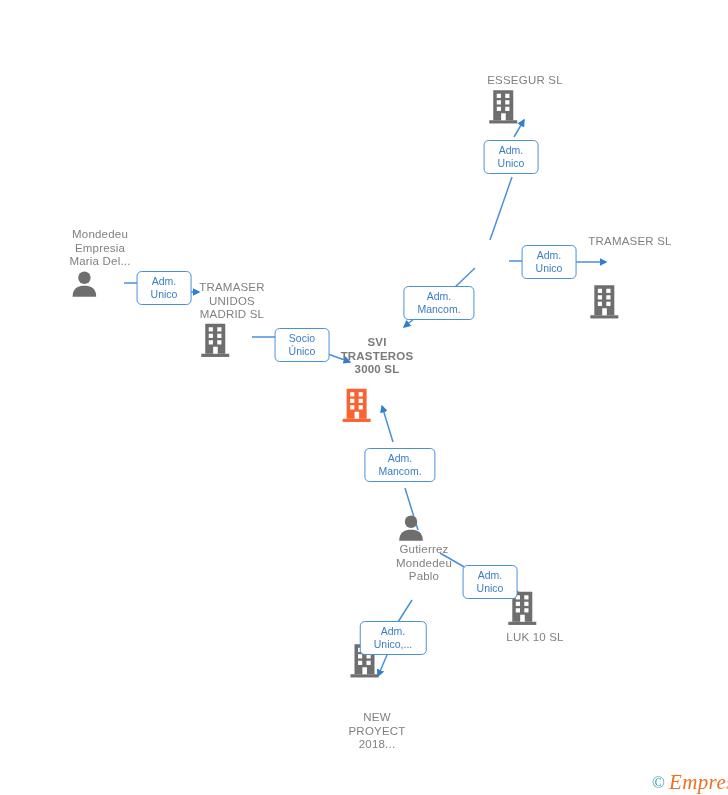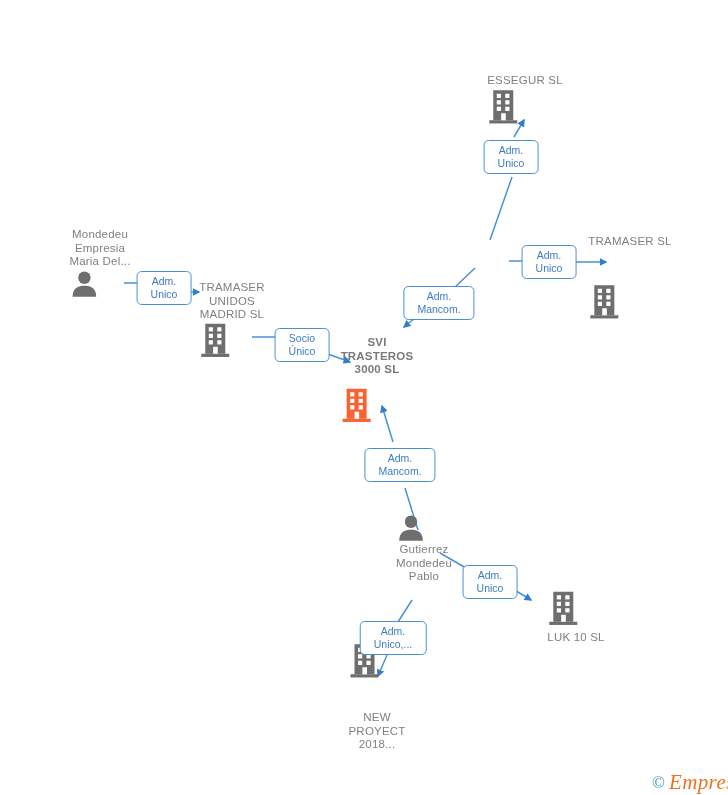--- a/index.html
+++ b/index.html
@@ -231,21 +231,21 @@
         <path d="M 3.2 28 C 3.2 19.5 8.5 17 15 17 C 21.5 17 26.8 19.5 26.8 28 Z" fill="#6e6e6e"></path>
       </svg>
     </span>
     <div class="node-label">
       <div>Gutierrez</div>
       <div>Mondedeu</div>
       <div>Pablo</div>
     </div>
   </div>
 
-  <div class="node" style="left:576px; top:617px;">
+  <div class="node" style="left:535px; top:617px;">
     <span class="icon-wrap">
       <svg width="32" height="38" viewBox="0 0 32 38">
         <rect x="6" y="2" width="20" height="30" fill="#6e6e6e"></rect>
         <rect x="2" y="32" width="28" height="3.2" fill="#6e6e6e"></rect>
         <g fill="#ffffff">
           <rect x="9.5" y="5.5" width="4.2" height="4.2"></rect>
           <rect x="18" y="5.5" width="4.2" height="4.2"></rect>
           <rect x="9.5" y="12" width="4.2" height="4.2"></rect>
           <rect x="18" y="12" width="4.2" height="4.2"></rect>
           <rect x="9.5" y="18.5" width="4.2" height="4.2"></rect>

